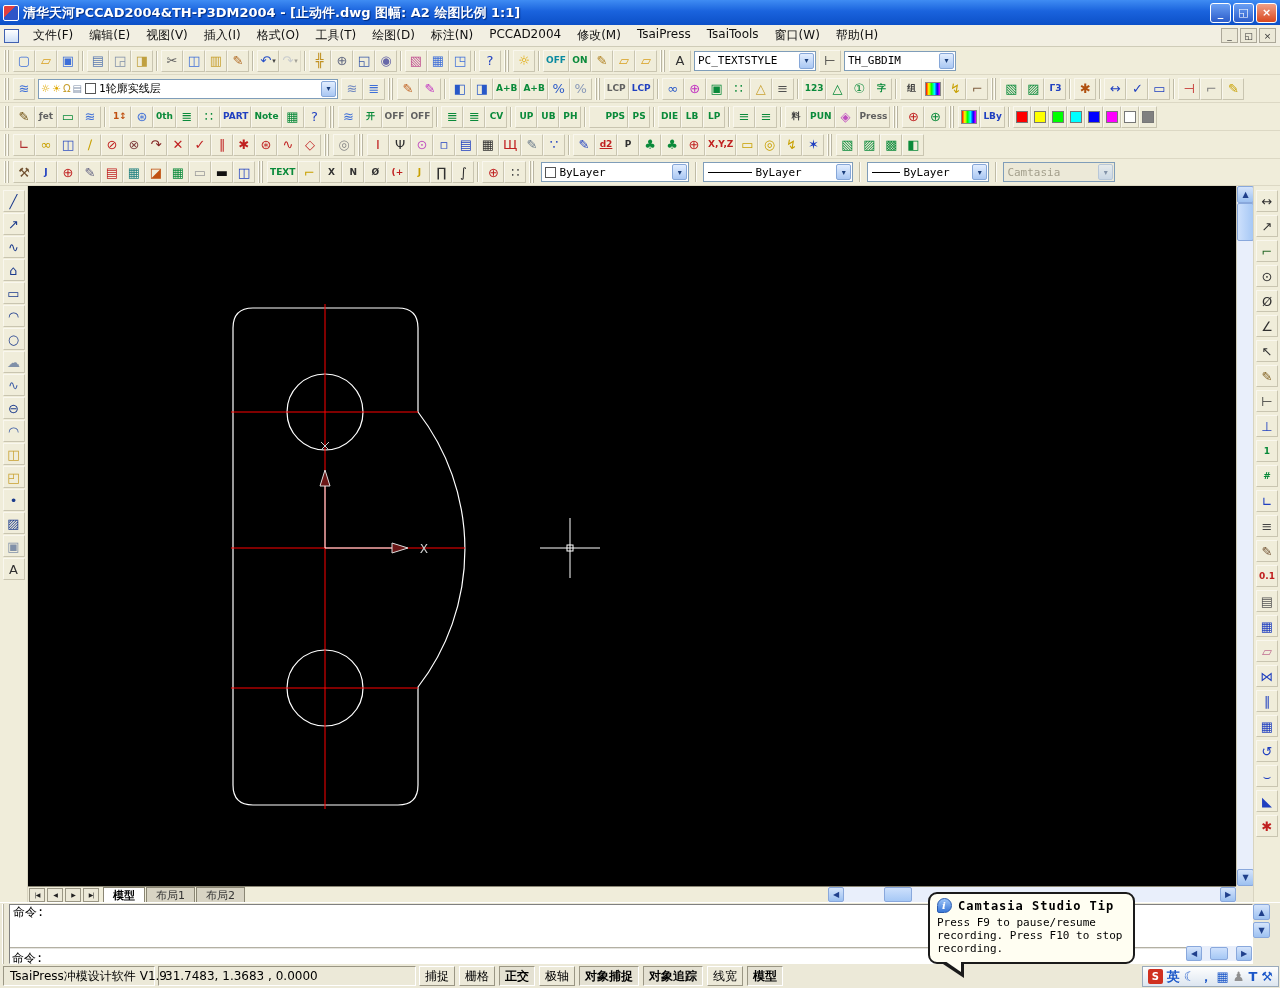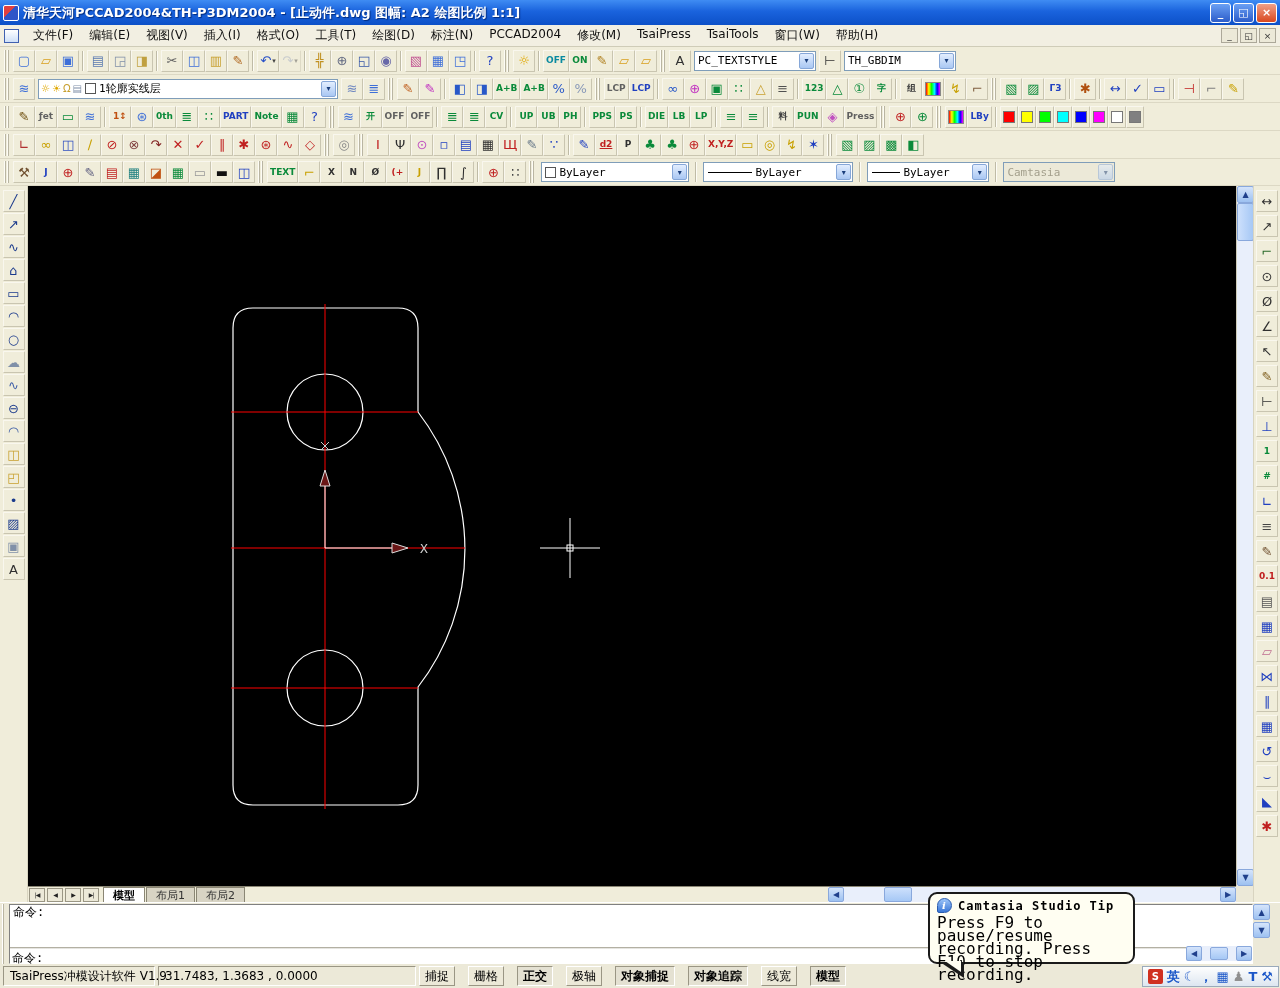--- a/index.html
+++ b/index.html
@@ -110,21 +110,21 @@
     border-radius:9px;padding:4px 7px;z-index:50}
   #tip::after{content:"";position:absolute;left:10px;bottom:-16px;width:0;height:0;
     border-left:24px solid transparent;border-top:16px solid #1a1a1a;z-index:1}
   #tip::before{content:"";position:absolute;left:15px;bottom:-10px;width:0;height:0;
     border-left:16px solid transparent;border-top:11px solid #fffef2;z-index:2}
   .tip-title{display:flex;align-items:center;gap:6px;font-family:"DejaVu Sans Mono","Liberation Mono",monospace;
     font-weight:bold;font-size:12px;letter-spacing:1px;color:#000}
   .tip-info{width:15px;height:15px;flex:none;border-radius:50% 50% 50% 2px;color:#fff;font-size:10px;font-weight:bold;
     font-family:"DejaVu Serif","Liberation Serif",serif;font-style:italic;display:flex;align-items:center;justify-content:center;
     background:linear-gradient(#9cc4f8,#3a78d8);border:1px solid #2a5cb0}
-  .tip-body{margin-top:3px;font-family:"DejaVu Sans Mono","Liberation Mono",monospace;font-size:16px;line-height:13px;color:#000}
+  .tip-body{margin-top:3px;font-family:"DejaVu Sans Mono","Liberation Mono",monospace;font-size:11px;line-height:13px;color:#000}
   
   #ime{position:absolute;right:1px;top:966px;height:21px;display:flex;align-items:center;gap:4px;
     background:linear-gradient(#fefefe,#dde6f0);border:1px solid #9aaabb;padding:0 5px;z-index:60}
   .ime-ic{font-size:13px;font-weight:bold;line-height:1}
   .ime-ic.boxed{width:15px;height:15px;background:#d03020;color:#fff;border-radius:2px;font-size:10px;
     display:flex;align-items:center;justify-content:center}
 </style>
 </head>
 <body>
 
@@ -470,21 +470,21 @@
       <span class="lbl" style="color: rgb(10, 138, 58);">UP</span>
     </span>
     <span class="tbtn">
       <span class="lbl" style="color: rgb(10, 138, 58);">UB</span>
     </span>
     <span class="tbtn">
       <span class="lbl" style="color: rgb(10, 138, 58);">PH</span>
     </span>
     <div class="tsep"></div>
     <span class="tbtn">
-      <span class="lbl" style="color: rgb(10, 138, 58);">PPS</span>
+      <span class="lbl" style="color: rgb(10, 138, 58); margin-left: 13px;">PPS</span>
     </span>
     <span class="tbtn">
       <span class="lbl" style="color: rgb(10, 138, 58);">PS</span>
     </span>
     <div class="tsep"></div>
     <span class="tbtn">
       <span class="lbl" style="color: rgb(10, 138, 58);">DIE</span>
     </span>
     <span class="tbtn">
       <span class="lbl" style="color: rgb(10, 138, 58);">LB</span>
@@ -976,21 +976,21 @@
 </div>
 <div id="cmd-hscroll">
   <div class="sbtn">◀</div>
   <div id="cmd-hthumb"></div>
   <div class="sbtn">▶</div>
 </div>
 
 <div id="status">
   <div class="sfield" id="sf-app">TsaiPress冲模设计软件 V1.9</div>
   <div class="sfield" id="sf-coords">31.7483,  1.3683  , 0.0000</div>
-  <span id="toggles" style="display:flex;gap:13px">
+  <span id="toggles" style="display:flex;gap:4px">
       <span class="stoggle">捕捉</span>
       <span class="stoggle">栅格</span>
       <span class="stoggle pressed">正交</span>
       <span class="stoggle">极轴</span>
       <span class="stoggle pressed">对象捕捉</span>
       <span class="stoggle pressed">对象追踪</span>
       <span class="stoggle">线宽</span>
       <span class="stoggle pressed">模型</span>
     </span>
 </div>

